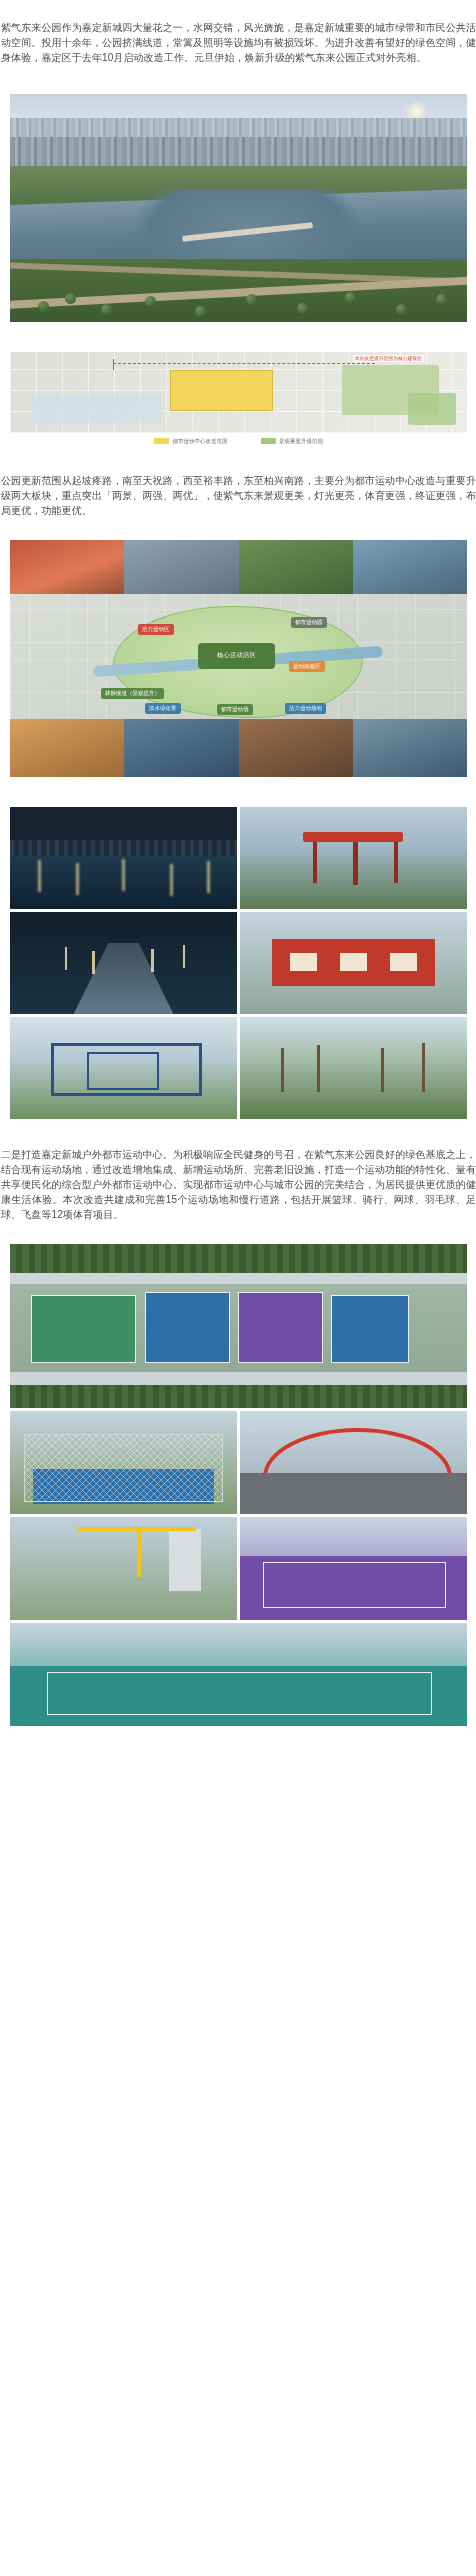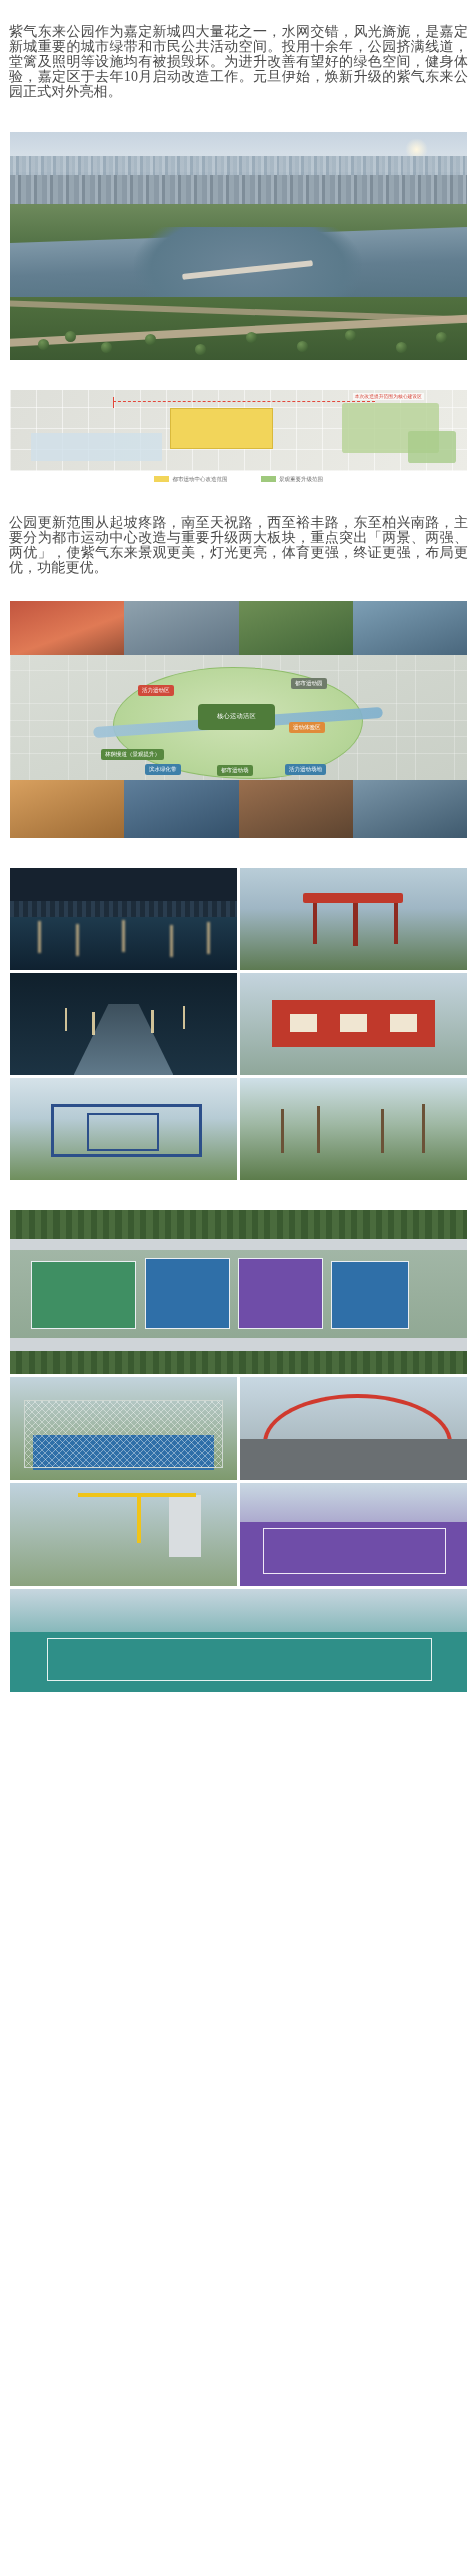--- a/index.html
+++ b/index.html
@@ -12,27 +12,26 @@
     font-family: "Liberation Sans", sans-serif;
     color: #3a3a3a;
   }
   .page {
     width: 477px;
     margin: 0 auto;
     background: #ffffff;
     position: relative;
   }
   .para {
-    font-size: 14px;
+    font-size: 10px;
     line-height: 15px;
     color: #4a4a4a;
     text-align: justify;
-    padding: 0 9px;
+    padding: 0 1px;
     letter-spacing: 0.1px;
-    font-family: Liberation Serif, serif;
   }
   .para.first { padding-top: 9.7px; }
   .gap-m { height: 12.4px; }
   .gap-l { height: 18px; }
 
   
   .hero {
     width: 457px;
     height: 228px;
     margin: 7px auto 0;
@@ -429,20 +428,21 @@
     <div class="cell ph pF">
       <div class="trunk" style="left:18%;top:30%;height:44%"></div>
       <div class="trunk" style="left:34%;top:28%;height:46%"></div>
       <div class="trunk" style="left:62%;top:30%;height:44%"></div>
       <div class="trunk" style="left:80%;top:26%;height:48%"></div>
     </div>
   </div>
 
   <div class="gap-l"></div>
 
+  <p class="para">二是打造嘉定新城户外都市运动中心。为积极响应全民健身的号召，在紫气东来公园良好的绿色基底之上，结合现有运动场地，通过改造增地集成、新增运动场所、完善老旧设施，打造一个运动功能的特性化、量有共享便民化的综合型户外都市运动中心。实现都市运动中心与城市公园的完美结合，为居民提供更优质的健康生活体验。本次改造共建成和完善15个运动场地和慢行道路，包括开展篮球、骑行、网球、羽毛球、足球、飞盘等12项体育项目。</p>
 
   <div class="gap-m"></div>
 
   <div class="gridwide ph pG">
     <div class="treeline" style="left:0;top:0;width:100%;height:29px"></div>
     <div class="road2" style="left:0;top:29px;width:100%;height:11px"></div>
     <div class="courtGreen" style="left:21px;top:51px;width:103px;height:66px"></div>
     <div class="courtBlue" style="left:135px;top:48px;width:83px;height:69px"></div>
     <div class="courtPurple" style="left:228px;top:48px;width:83px;height:69px"></div>
     <div class="courtBlue" style="left:321px;top:51px;width:76px;height:66px"></div>

